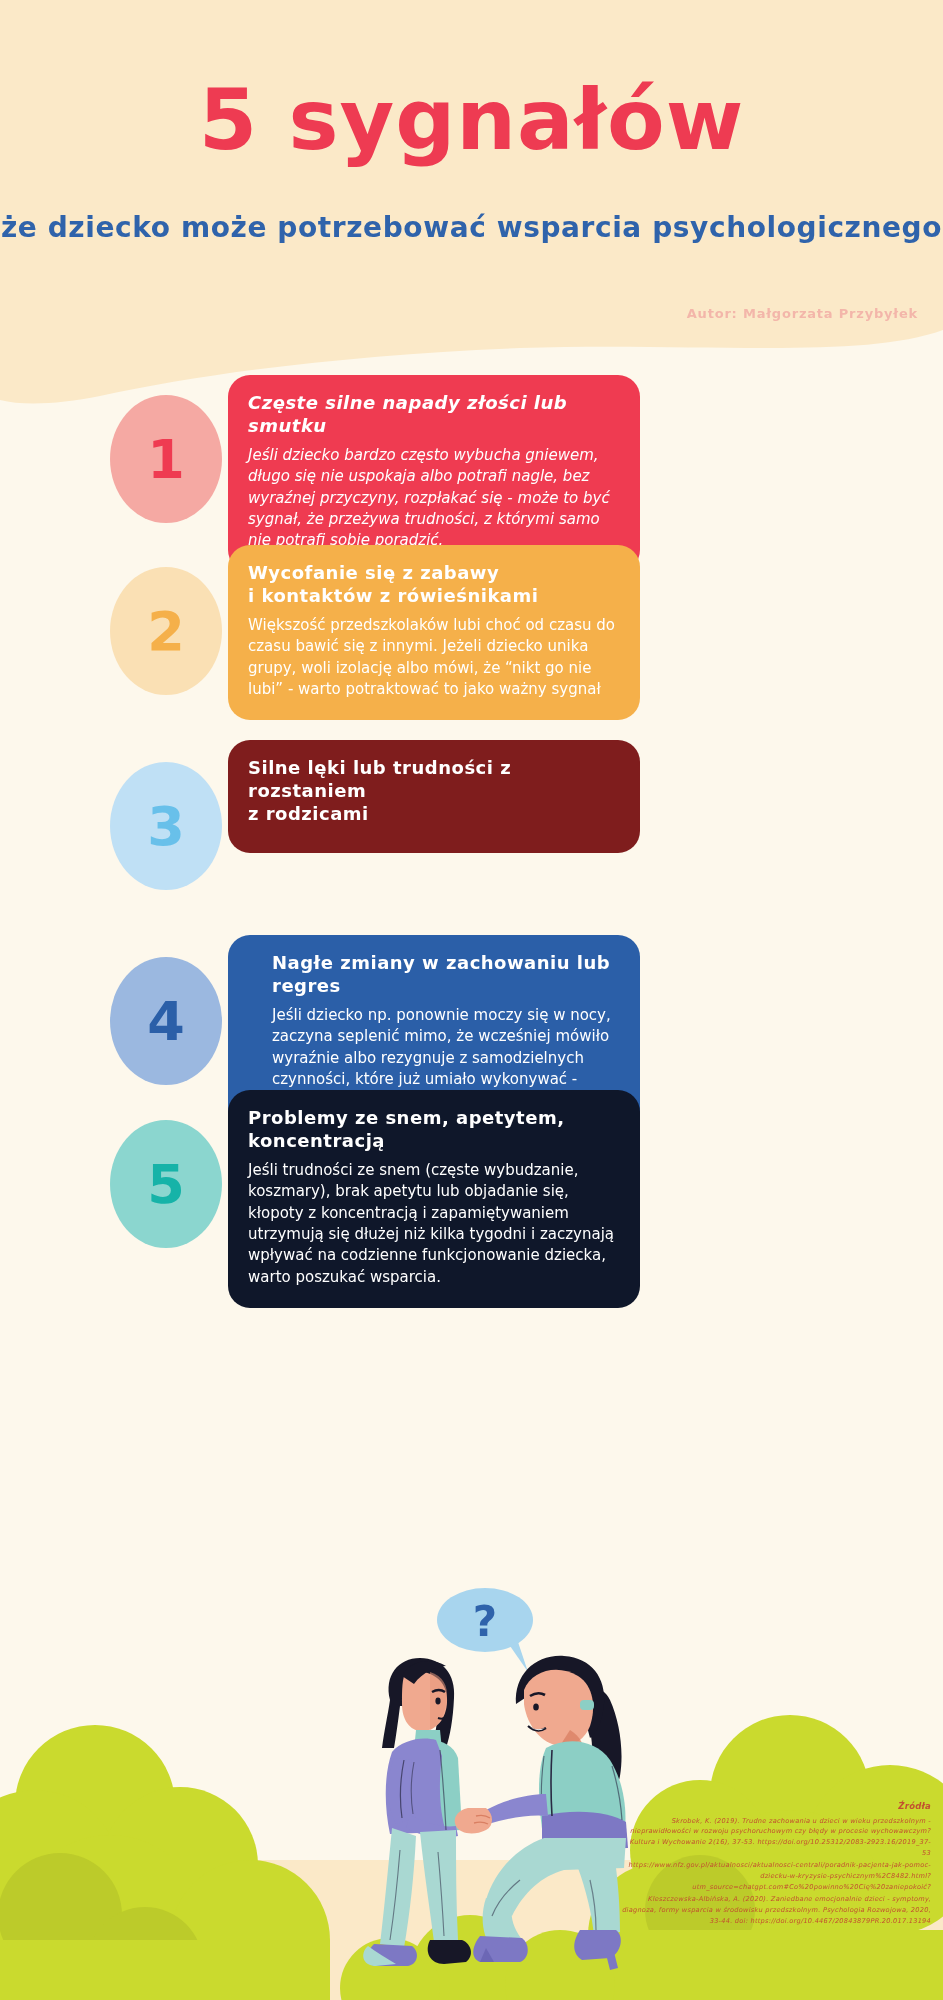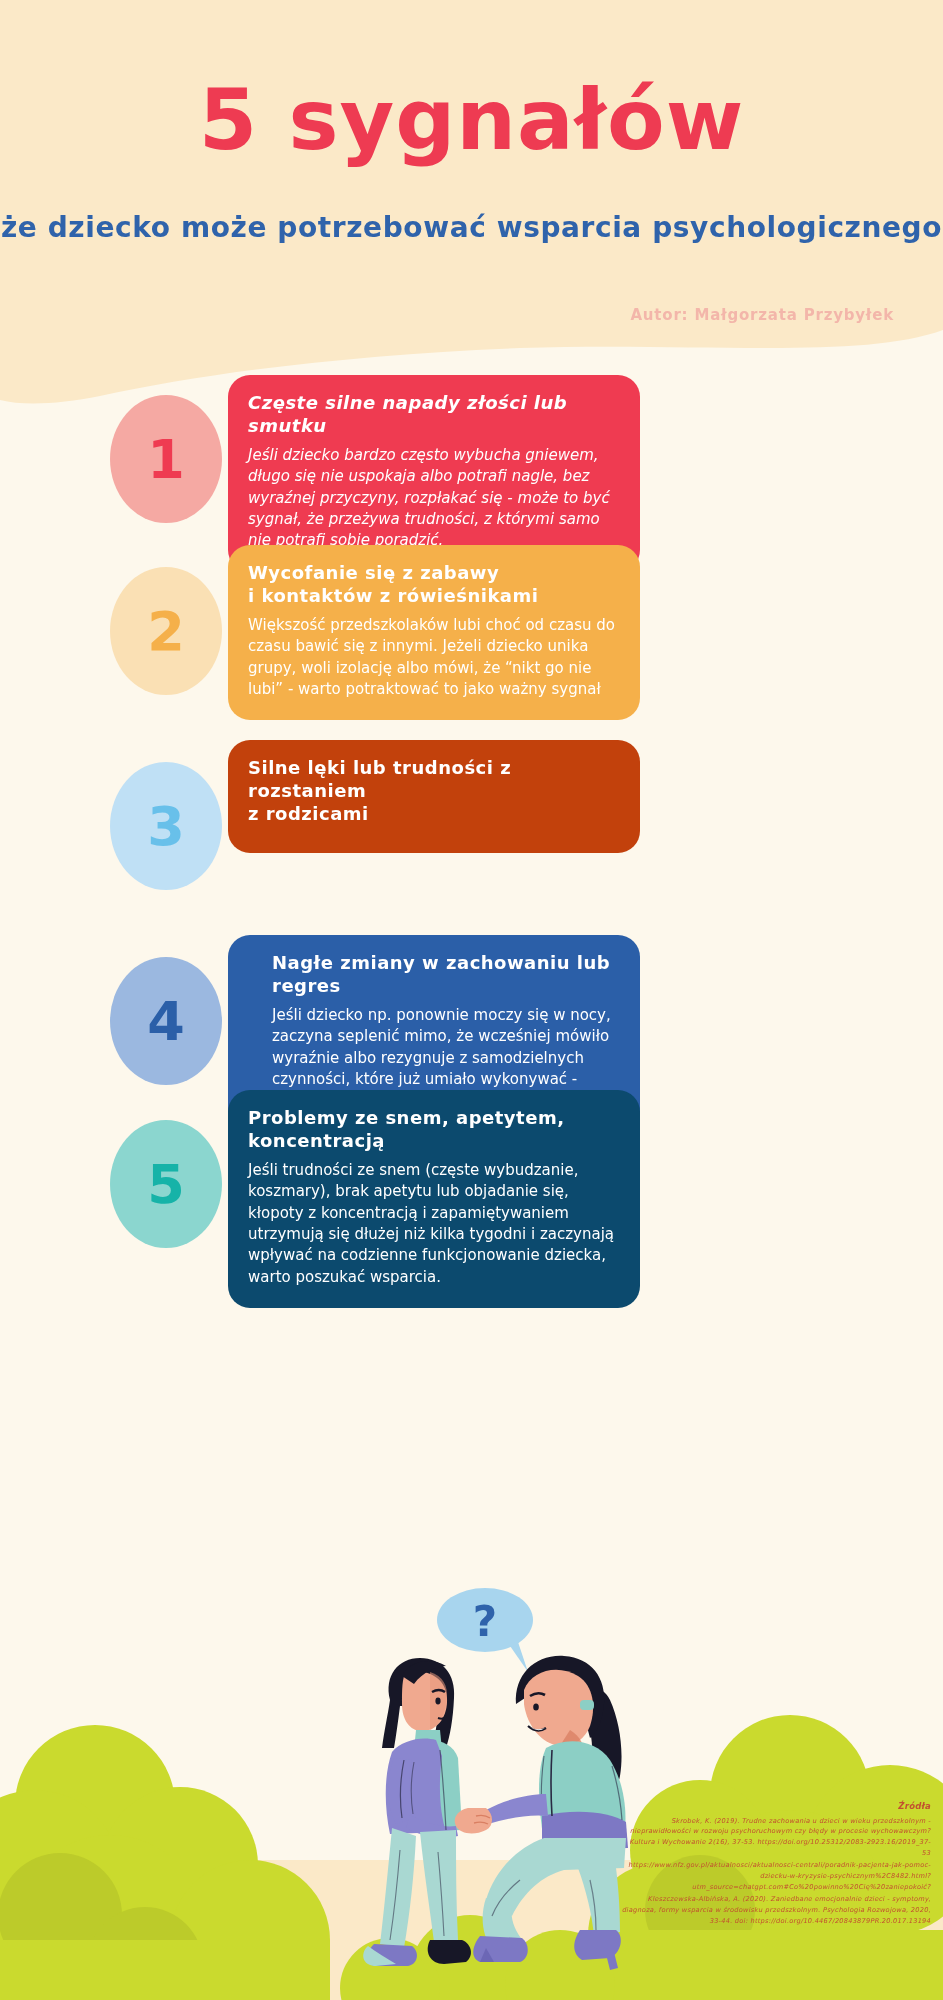--- a/index.html
+++ b/index.html
@@ -60,23 +60,23 @@
     color: #2f63ab;
     font-weight: bold;
     font-size: 28px;
     line-height: 1.45;
     letter-spacing: 0.6px;
   }
 
   .author {
     position: absolute;
     top: 306px;
-    right: 49px;
+    right: 25px;
     color: #f3b6aa;
-    font-size: 15px;
+    font-size: 13px;
     font-weight: bold;
     letter-spacing: 0.8px;
     margin-left: 31px;
   }
 
   
   .row {
     position: absolute;
     left: 0;
     width: 943px;
@@ -209,41 +209,41 @@
       <div class="card-title">Wycofanie się z zabawy
 i kontaktów z rówieśnikami</div>
       <div class="card-body">Większość przedszkolaków lubi choć od czasu do czasu bawić się z innymi. Jeżeli dziecko unika grupy, woli izolację albo mówi, że “nikt go nie lubi” - warto potraktować to jako ważny sygnał</div>
     </div>
   </div>
 
   <div class="row" style="top:740px;">
     <div class="badge" style="top:22px;background:#bfe0f5;color:#68c0ea;">
       <span>3</span>
     </div>
-    <div class="card" style="top:0px;background:#c2410c;">
+    <div class="card" style="top:0px;background:#7f1d1d;">
       <div class="card-title">Silne lęki lub trudności z rozstaniem
 z rodzicami</div>
     </div>
   </div>
 
   <div class="row" style="top:935px;">
     <div class="badge" style="top:22px;background:#9bb8e0;color:#2b5fa8;">
       <span>4</span>
     </div>
     <div class="card" style="top:0px;background:#2b5fa8;padding-left:44px;">
       <div class="card-title">Nagłe zmiany w zachowaniu lub regres</div>
       <div class="card-body">Jeśli dziecko np. ponownie moczy się w nocy, zaczyna seplenić mimo, że wcześniej mówiło wyraźnie albo rezygnuje z samodzielnych czynności, które już umiało wykonywać - może to oznaczać, że przeżywa silny stres lub inne problemy.</div>
     </div>
   </div>
 
   <div class="row" style="top:1090px;">
     <div class="badge" style="top:30px;background:#8bd6cf;color:#16b3a8;">
       <span>5</span>
     </div>
-    <div class="card" style="top:0px;background:#0c4a6e;">
+    <div class="card" style="top:0px;background:#0f172a;">
       <div class="card-title">Problemy ze snem, apetytem,
 koncentracją</div>
       <div class="card-body">Jeśli trudności ze snem (częste wybudzanie, koszmary), brak apetytu lub  objadanie się, kłopoty z koncentracją i zapamiętywaniem utrzymują się dłużej niż kilka tygodni i zaczynają wpływać na codzienne funkcjonowanie dziecka, warto poszukać wsparcia.</div>
     </div>
   </div>
 
   <svg class="bushes" viewBox="0 0 943 300" preserveAspectRatio="none">
 
     <g>
       <circle cx="95" cy="105" r="80" fill="#cada2e"></circle>

